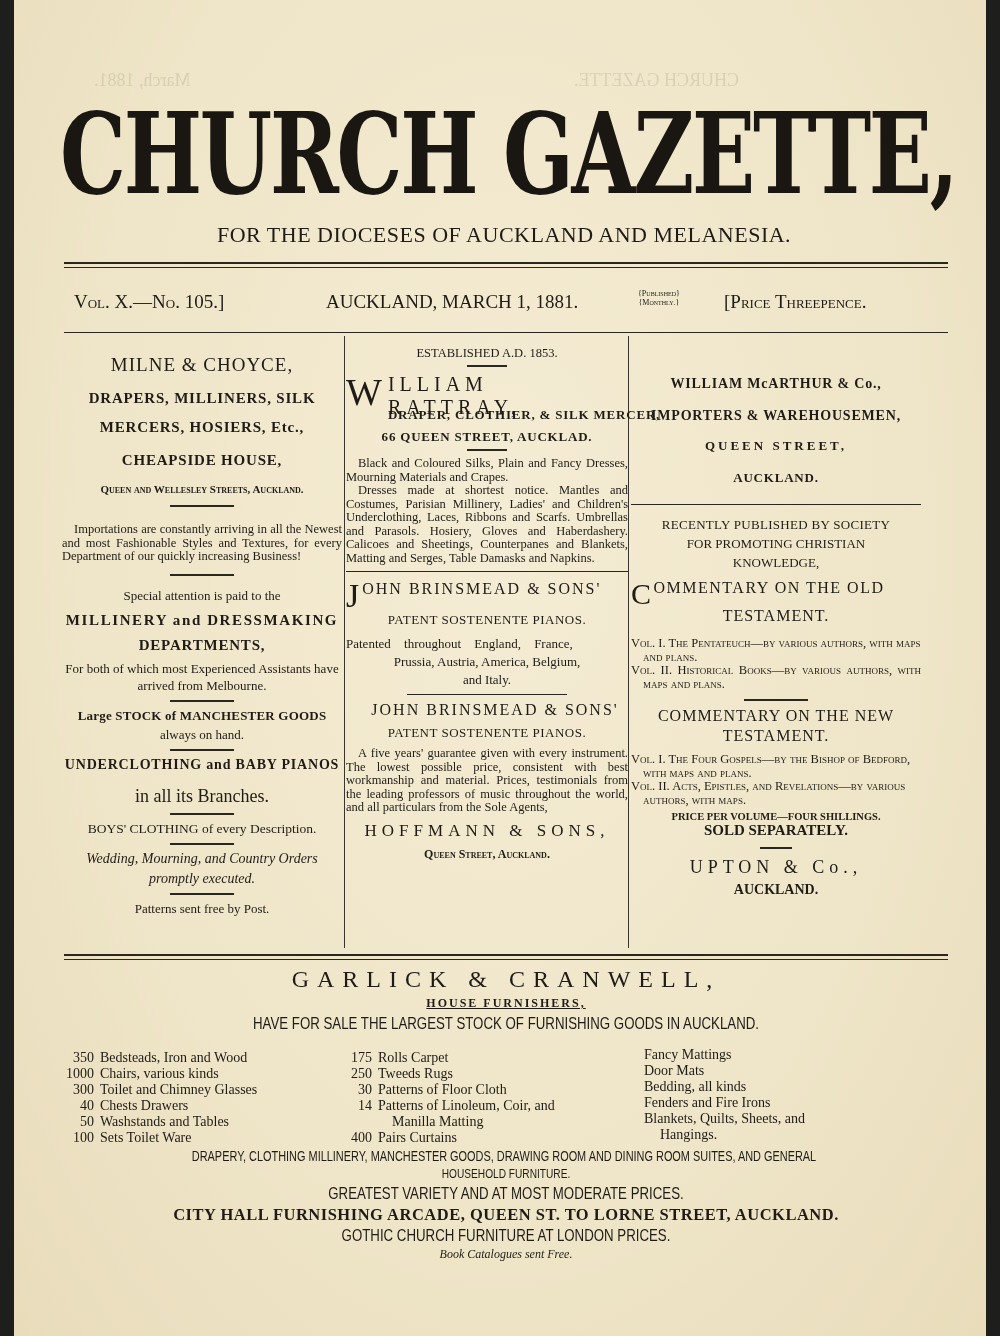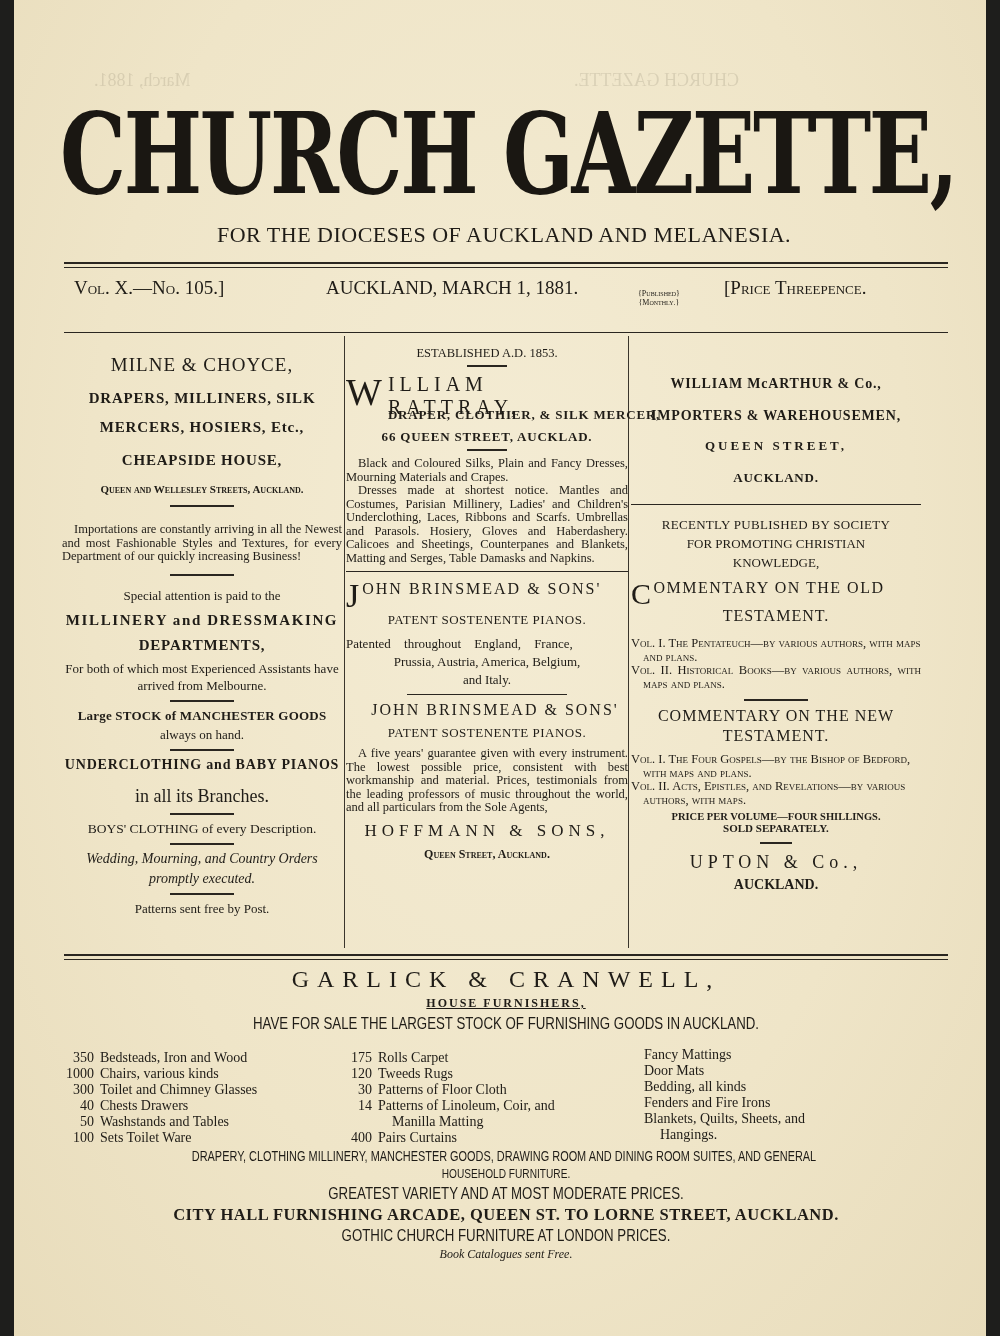--- a/index.html
+++ b/index.html
@@ -22,21 +22,21 @@
   .vrule { position: absolute; width: 0; border-left: 1.2px solid #3a352c; }
 
   .masthead {
     position: absolute; left: 46px; top: 94px; width: 880px; height: 120px;
     font-family: "DejaVu Serif", serif; font-weight: bold;
     font-size: 112px; line-height: 120px; letter-spacing: -3px;
     transform: scaleX(0.74); transform-origin: left top;
     white-space: nowrap; color: #1a1712;
   }
   .subtitle { left: 150px; top: 222px; width: 680px; font-size: 22px; letter-spacing: 0.5px; }
-  .dateline { top: 277px; font-size: 19px; }
+  .dateline { top: 291px; font-size: 19px; }
   .pub-note { font-size: 8px; line-height: 9px; display: inline-block; vertical-align: middle; }
 
   .col { position: absolute; top: 340px; }
   .col1 { left: 48px; width: 280px; }
   .col2 { left: 332px; width: 282px; }
   .col3 { left: 617px; width: 290px; }
   .line { white-space: nowrap; }
   .body-text { font-size: 12.5px; line-height: 13.5px; text-align: justify; }
   .just { text-align: justify; }
   .caps14 { font-size: 15px; letter-spacing: 0.8px; font-weight: bold; }
@@ -147,21 +147,21 @@
     </div>
     <div style="font-size:16px;letter-spacing:1px;margin-top:2px;">TESTAMENT.</div>
     <div class="body-text sc" style="margin-top:12px;padding-left:12px;text-indent:-12px;text-align:left;">Vol. I. The Pentateuch—by various authors, with maps and plans.</div>
     <div class="body-text sc" style="padding-left:12px;text-indent:-12px;">Vol. II. Historical Books—by various authors, with maps and plans.</div>
     <div class="short-rule" style="margin-top:8px;"></div>
     <div style="font-size:16px;letter-spacing:1px;margin-top:4px;">COMMENTARY ON THE NEW</div>
     <div style="font-size:16px;letter-spacing:1px;margin-top:2px;">TESTAMENT.</div>
     <div class="body-text sc" style="margin-top:8px;padding-left:12px;text-indent:-12px;text-align:left;">Vol. I. The Four Gospels—by the Bishop of Bedford, with maps and plans.</div>
     <div class="body-text sc" style="padding-left:12px;text-indent:-12px;text-align:left;">Vol. II. Acts, Epistles, and Revelations—by various authors, with maps.</div>
     <div style="font-size:10.5px;font-weight:bold;margin-top:4px;">PRICE PER VOLUME—FOUR SHILLINGS.</div>
-    <div style="font-size:11px;font-weight:bold;">SOLD SEPARATELY.</div>
+    <div style="font-size:15px;font-weight:bold;">SOLD SEPARATELY.</div>
     <div class="short-rule" style="width:32px;margin-top:8px;"></div>
     <div class="wide" style="font-size:18px;margin-top:8px;">UPTON &amp; Co.,</div>
     <div style="font-size:14px;font-weight:bold;margin-top:4px;">AUCKLAND.</div>
   </div>
 
   <div class="rule" style="left:50px;top:954px;width:884px;border-top:2.5px solid #2a2620;"></div>
   <div class="rule" style="left:50px;top:959px;width:884px;border-top:1px solid #2a2620;"></div>
 
   <div class="abs center" style="left:50px;top:966px;width:884px;font-size:24px;letter-spacing:8px;">GARLICK &amp; CRANWELL,</div>
   <div class="abs center" style="left:50px;top:996px;width:884px;font-size:12px;font-weight:bold;letter-spacing:2px;text-decoration:underline;text-decoration-thickness:1px;">HOUSE FURNISHERS,</div>
@@ -171,21 +171,21 @@
     <div class="row"><span class="qty">350</span><span>Bedsteads, Iron and Wood</span></div>
     <div class="row"><span class="qty">1000</span><span>Chairs, various kinds</span></div>
     <div class="row"><span class="qty">300</span><span>Toilet and Chimney Glasses</span></div>
     <div class="row"><span class="qty">40</span><span>Chests Drawers</span></div>
     <div class="row"><span class="qty">50</span><span>Washstands and Tables</span></div>
     <div class="row"><span class="qty">100</span><span>Sets Toilet Ware</span></div>
   </div>
 
   <div class="furn-list" style="left:322px;">
     <div class="row"><span class="qty">175</span><span>Rolls Carpet</span></div>
-    <div class="row"><span class="qty">120</span><span>Tweeds Rugs</span></div>
+    <div class="row"><span class="qty">250</span><span>Tweeds Rugs</span></div>
     <div class="row"><span class="qty">30</span><span>Patterns of Floor Cloth</span></div>
     <div class="row"><span class="qty">14</span><span>Patterns of Linoleum, Coir, and</span></div>
     <div class="row"><span class="qty" style="margin-right:20px;"></span><span>Manilla Matting</span></div>
     <div class="row"><span class="qty">400</span><span>Pairs Curtains</span></div>
   </div>
 
   <div class="furn-list" style="left:630px;top:1047px;">
     <div class="row">Fancy Mattings</div>
     <div class="row">Door Mats</div>
     <div class="row">Bedding, all kinds</div>

